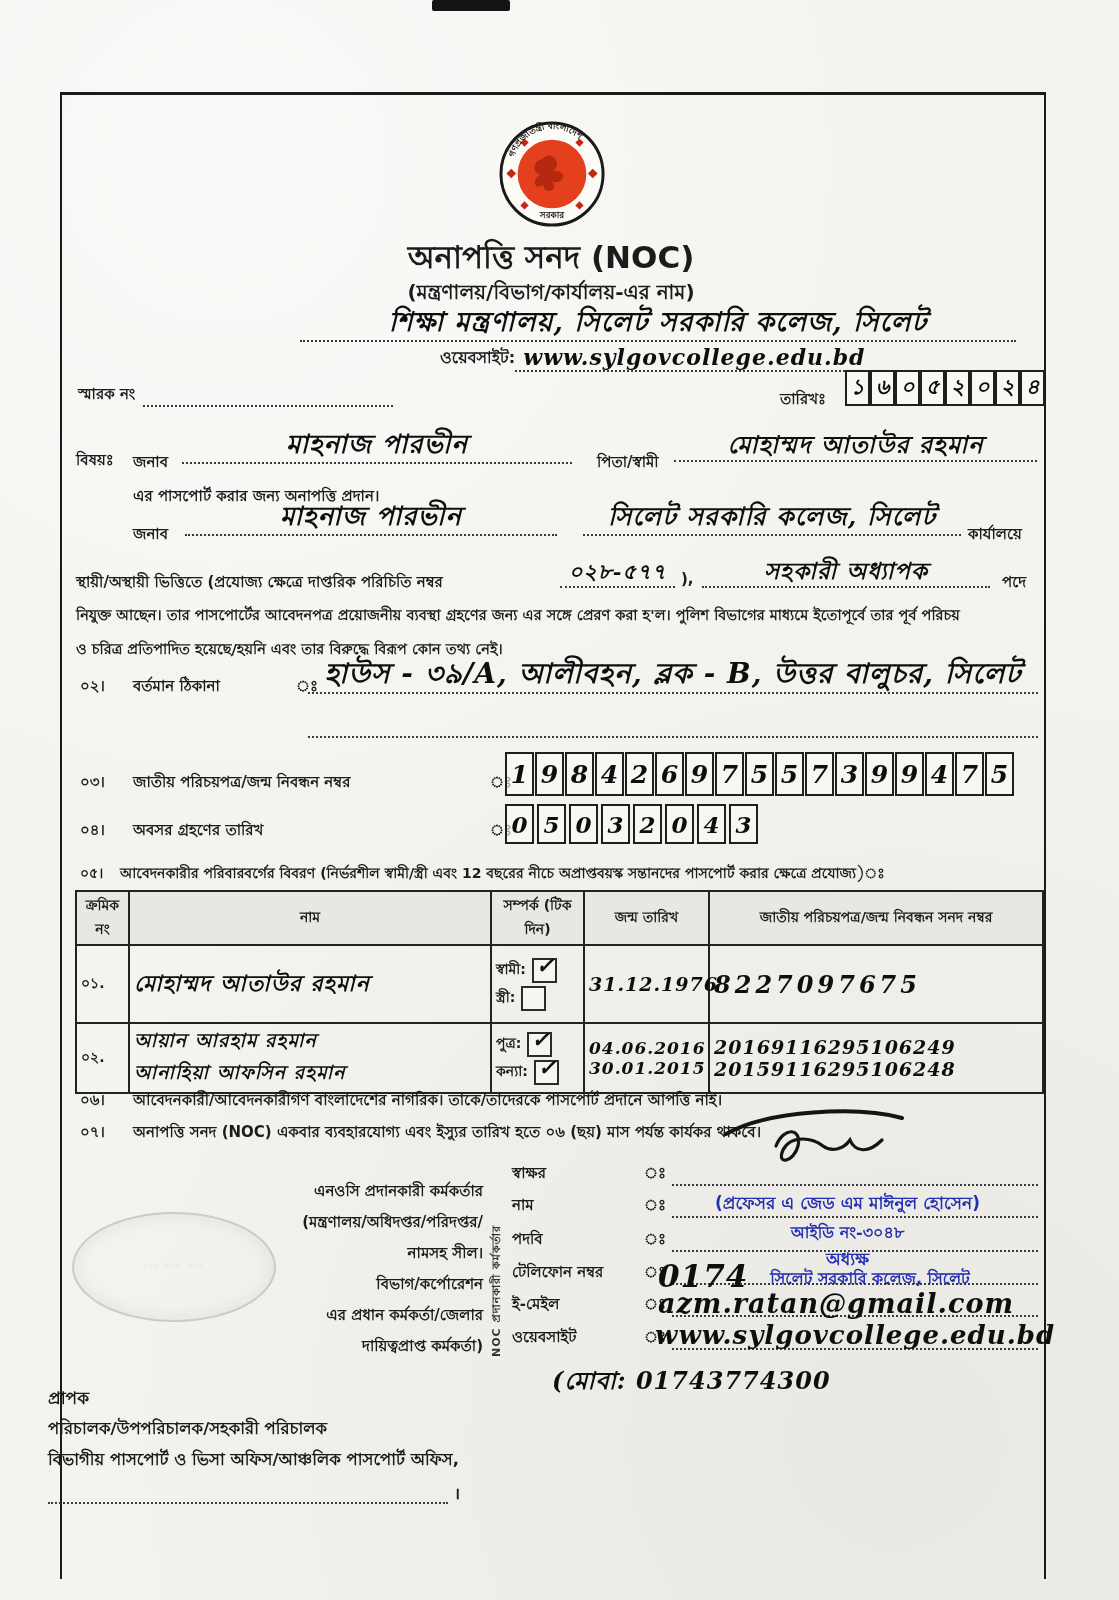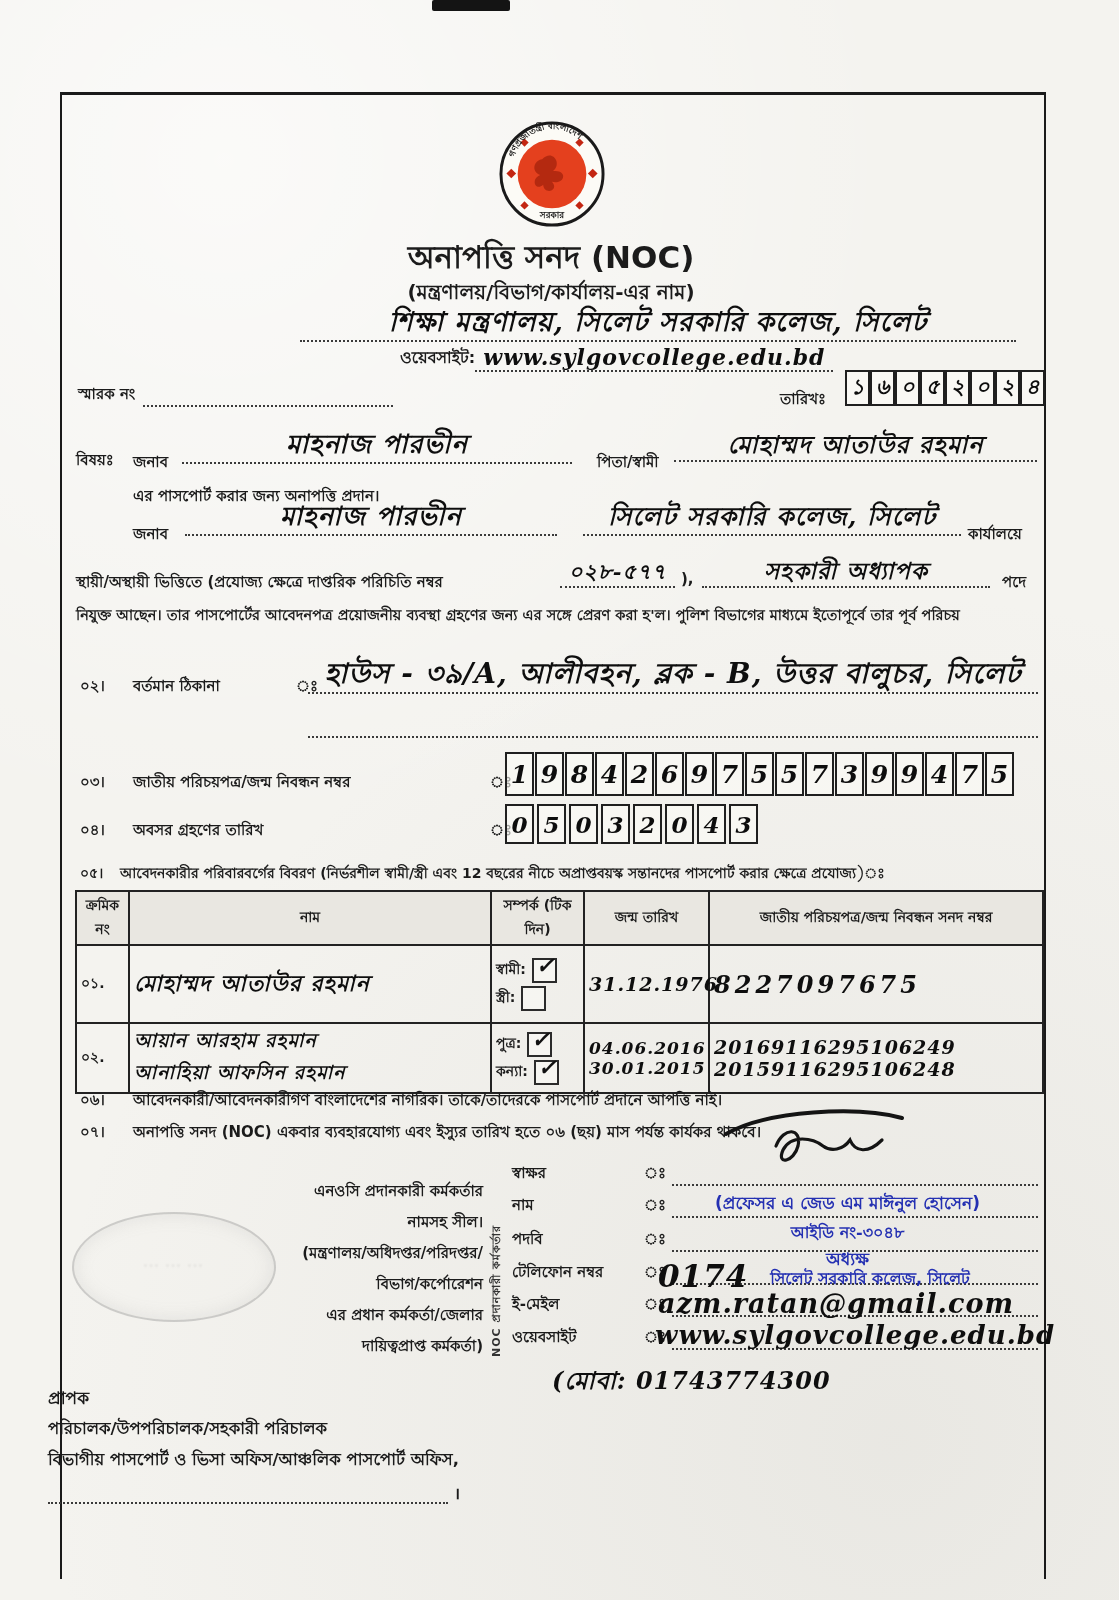--- a/index.html
+++ b/index.html
@@ -72,21 +72,21 @@
   </svg>
 
   <div class="abs printed center" style="left:60px;top:233px;width:982px;font-size:31px;font-weight:800;">অনাপত্তি সনদ (NOC)</div>
   <div class="abs printed center" style="left:60px;top:277px;width:982px;font-size:20px;">(মন্ত্রণালয়/বিভাগ/কার্যালয়-এর নাম)</div>
 
   <div class="abs slot" style="left:300px;top:296px;width:716px;height:44px;">
     <span class="hand nowrap" style="font-size:27px;transform:translateY(6px);">শিক্ষা মন্ত্রণালয়, সিলেট সরকারি কলেজ, সিলেট</span>
   </div>
 
   <div class="abs" style="left:400px;top:344px;display:flex;align-items:flex-end;">
-    <span class="printed" style="font-size:16px;">ওয়েবসাইট:</span>
+    <span class="printed" style="font-size:16px;margin-left:40px;">ওয়েবসাইট:</span>
     <span class="hand dotline nowrap" style="font-size:22px;padding:0 8px;">www.sylgovcollege.edu.bd</span>
   </div>
 
   <div class="abs" style="left:78px;top:382px;display:flex;align-items:flex-end;">
     <span class="printed" style="font-size:15px;">স্মারক নং</span>
     <span class="dotline" style="width:250px;height:18px;margin-left:8px;"></span>
   </div>
   <div class="abs printed" style="left:780px;top:387px;font-size:15px;">তারিখঃ</div>
   <div class="abs boxes" style="left:845px;top:370px;">
       <span class="dbox date">১</span>
@@ -123,20 +123,21 @@
   <div class="abs slot" style="left:560px;top:546px;width:115px;height:40px;">
     <span class="hand nowrap" style="font-size:21px;transform:translateY(5px);">০২৮-৫৭৭</span>
   </div>
   <div class="abs printed" style="left:681px;top:570px;font-size:15px;">),</div>
   <div class="abs slot" style="left:702px;top:542px;width:288px;height:44px;">
     <span class="hand nowrap" style="font-size:23px;transform:translateY(6px);">সহকারী অধ্যাপক</span>
   </div>
   <div class="abs printed" style="left:1002px;top:570px;font-size:15px;">পদে</div>
 
   <div class="abs printed nowrap" style="left:76px;top:604px;font-size:14.5px;">নিযুক্ত আছেন। তার পাসপোর্টের আবেদনপত্র প্রয়োজনীয় ব্যবস্থা গ্রহণের জন্য এর সঙ্গে প্রেরণ করা হ'ল। পুলিশ বিভাগের মাধ্যমে  ইতোপূর্বে তার পূর্ব পরিচয়</div>
+  <div class="abs printed nowrap" style="left:76px;top:638px;font-size:14.5px;">ও চরিত্র প্রতিপাদিত হয়েছে/হয়নি এবং তার বিরুদ্ধে বিরূপ কোন তথ্য নেই।</div>
 
   <div class="abs printed" style="left:80px;top:674px;font-size:15px;">০২।</div>
   <div class="abs printed" style="left:133px;top:674px;font-size:15px;">বর্তমান ঠিকানা</div>
   <div class="abs printed" style="left:296px;top:674px;font-size:15px;">ঃ</div>
   <div class="abs slot" style="left:308px;top:640px;width:730px;height:52px;">
     <span class="hand nowrap" style="font-size:28px;transform:translateY(7px);margin-top:24px;">হাউস - ৩৯/A, আলীবহন, ব্লক - B, উত্তর বালুচর, সিলেট</span>
   </div>
   <div class="abs dotline" style="left:308px;top:712px;width:730px;height:24px;"></div>
 
   <div class="abs printed" style="left:80px;top:770px;font-size:15px;">০৩।</div>
@@ -250,22 +251,22 @@
   <div class="abs printed" style="left:80px;top:1120px;font-size:15px;">০৭।</div>
   <div class="abs printed nowrap" style="left:133px;top:1120px;font-size:15px;">অনাপত্তি সনদ (NOC) একবার ব্যবহারযোগ্য এবং ইস্যুর তারিখ হতে ০৬ (ছয়) মাস পর্যন্ত কার্যকর থাকবে।</div>
 
   <svg class="abs" style="left:718px;top:1106px;" width="200" height="62" viewBox="0 0 200 62">
     <path d="M8 28 C 50 4, 140 0, 184 12" fill="none" stroke="#141414" stroke-width="4" stroke-linecap="round"></path>
     <path d="M58 40 c 8 -20, 26 -18, 22 0 c -4 16, -22 20, -15 4 c 8 -16, 30 -12, 40 -4 c 8 6, 20 4, 27 -6 c 5 12, 18 14, 32 0" fill="none" stroke="#141414" stroke-width="3.2" stroke-linecap="round"></path>
   </svg>
 
   <div class="abs leftlabels" style="left:225px;top:1176px;width:258px;">
     <div>এনওসি প্রদানকারী কর্মকর্তার</div>
+    <div>(মন্ত্রণালয়/অধিদপ্তর/পরিদপ্তর/</div>
     <div>নামসহ সীল।</div>
-    <div>(মন্ত্রণালয়/অধিদপ্তর/পরিদপ্তর/</div>
     <div>বিভাগ/কর্পোরেশন</div>
     <div>এর প্রধান কর্মকর্তা/জেলার</div>
     <div>দায়িত্বপ্রাপ্ত কর্মকর্তা)</div>
   </div>
 
   <div class="abs vstamp" style="left:488px;top:1165px;height:192px;">NOC প্রদানকারী কর্মকর্তার</div>
 
   <div class="abs fieldrow" style="left:512px;top:1160px;width:526px;">
     <span class="flabel">স্বাক্ষর</span>
     <span class="fsep">ঃ</span>

